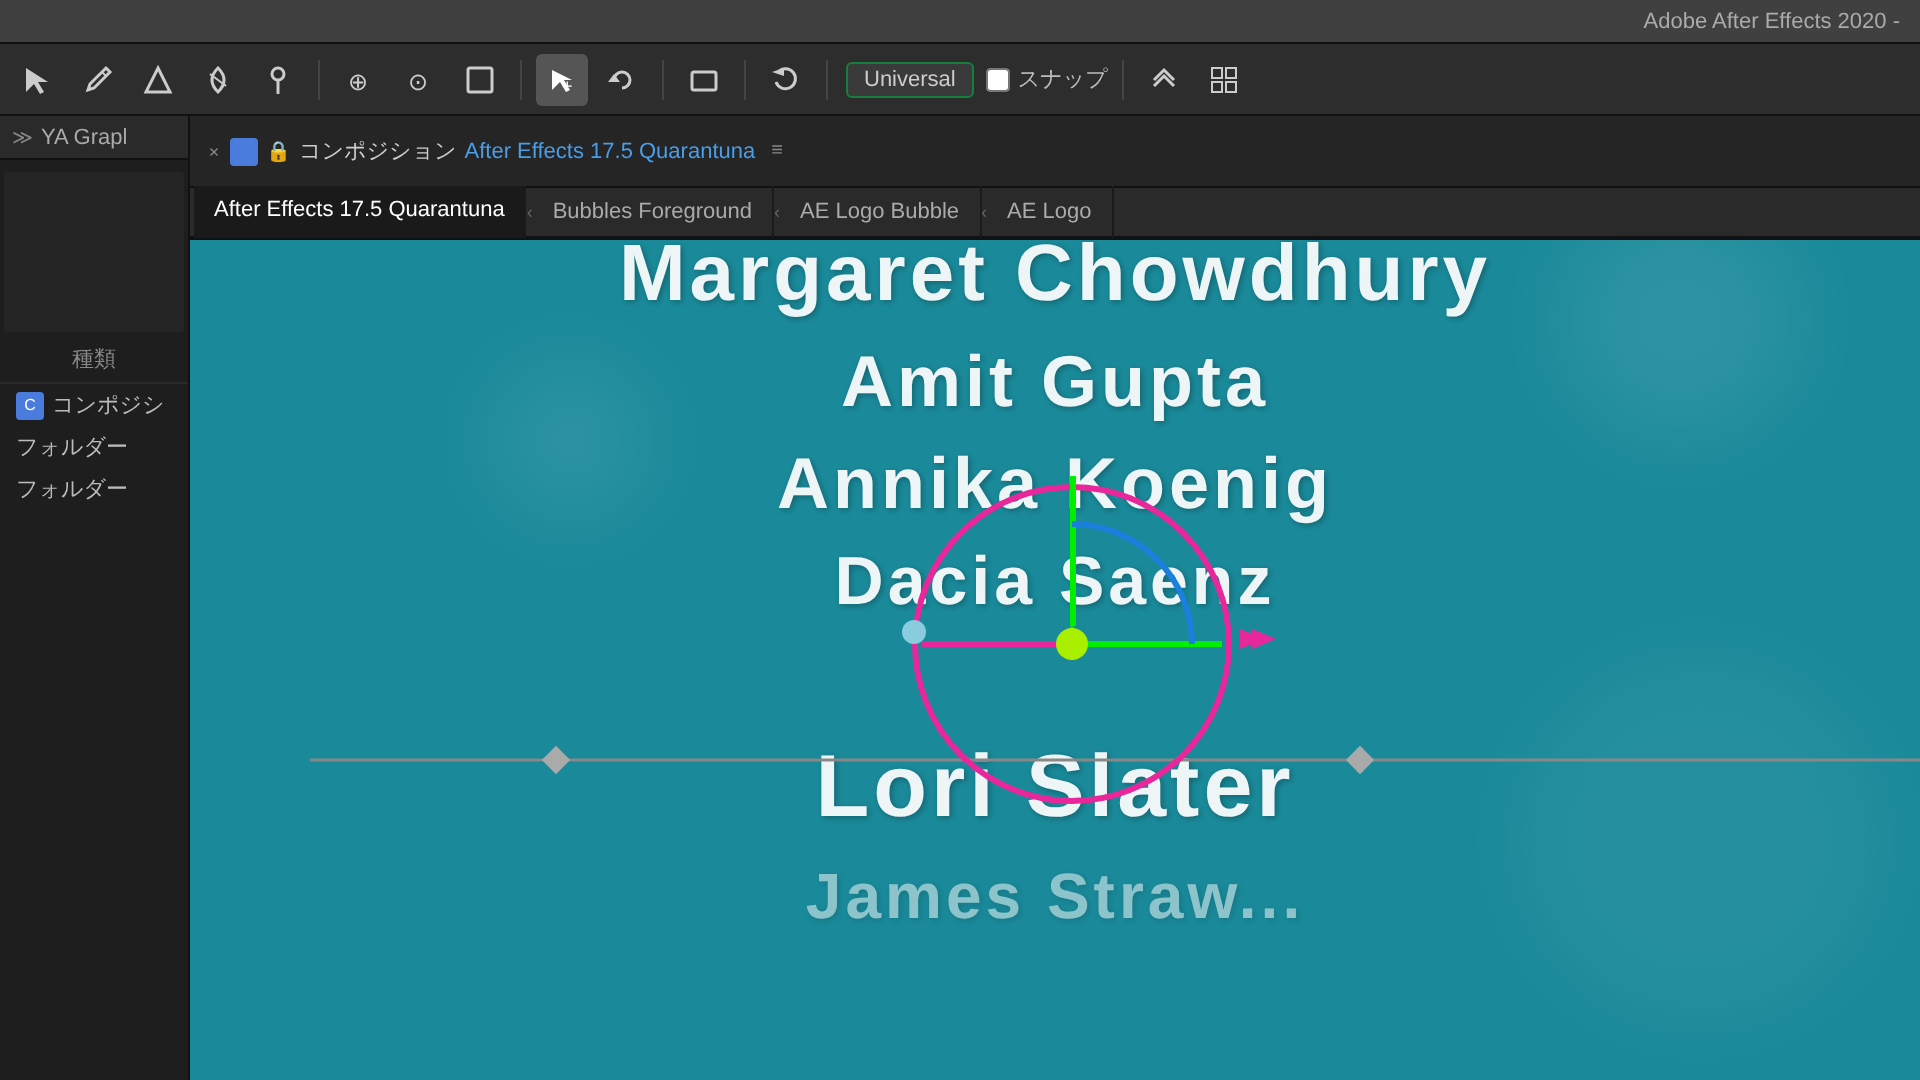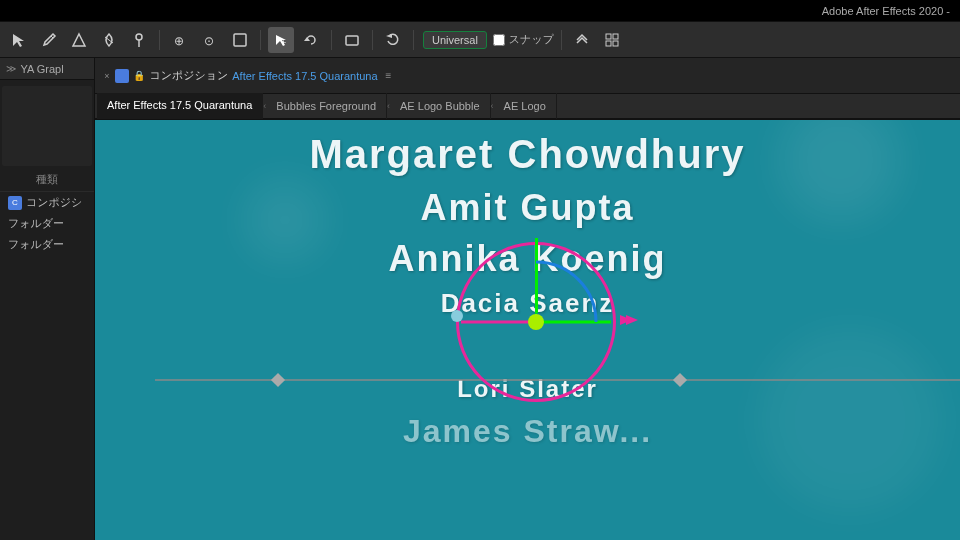--- a/index.html
+++ b/index.html
@@ -8,21 +8,21 @@
       height: 540px;
       background: #1a1a1a;
       font-family: 'Arial', sans-serif;
       overflow: hidden;
       color: #ccc;
     }
 
     
     #title-bar {
       height: 22px;
-      background: #000000;
+      background: #404040;
       display: flex;
       align-items: center;
       justify-content: flex-end;
       padding-right: 10px;
       font-size: 11px;
       color: #aaa;
       border-bottom: 1px solid #111;
     }
 
     
@@ -523,22 +523,22 @@
     <div id="viewport">
 
       <div class="bokeh" style="width:120px;height:120px;top:-20px;right:60px;"></div>
       <div class="bokeh" style="width:180px;height:180px;bottom:30px;right:20px;background:rgba(255,255,255,0.05);"></div>
       <div class="bokeh" style="width:80px;height:80px;top:60px;left:150px;"></div>
 
       <div class="credits-container">
         <div class="credit-name" style="font-size:40px; margin-bottom:0px; margin-top:-80px;">Margaret Chowdhury</div>
         <div class="credit-name" style="font-size:36px;">Amit Gupta</div>
         <div class="credit-name" style="font-size:36px;">Annika Koenig</div>
-        <div class="credit-name" style="font-size:26px;">Dacia Saenz</div>
-        <div class="credit-name" style="font-size:24px;margin-top:48px;">Lori Slater</div>
+        <div class="credit-name" style="font-size:34px;">Dacia Saenz</div>
+        <div class="credit-name" style="font-size:44px;margin-top:48px;">Lori Slater</div>
         <div class="credit-name" style="font-size:32px; opacity:0.5;">James Straw...</div>
       </div>
 
       <svg class="motion-path-svg">
 
         <line x1="60" y1="260" x2="870" y2="260" stroke="#888" stroke-width="1.5" stroke-dasharray="none"></line>
 
         <rect x="178" y="255" width="10" height="10" fill="#aaa" transform="rotate(45 183 260)"></rect>
 
         <rect x="580" y="255" width="10" height="10" fill="#aaa" transform="rotate(45 585 260)"></rect>

